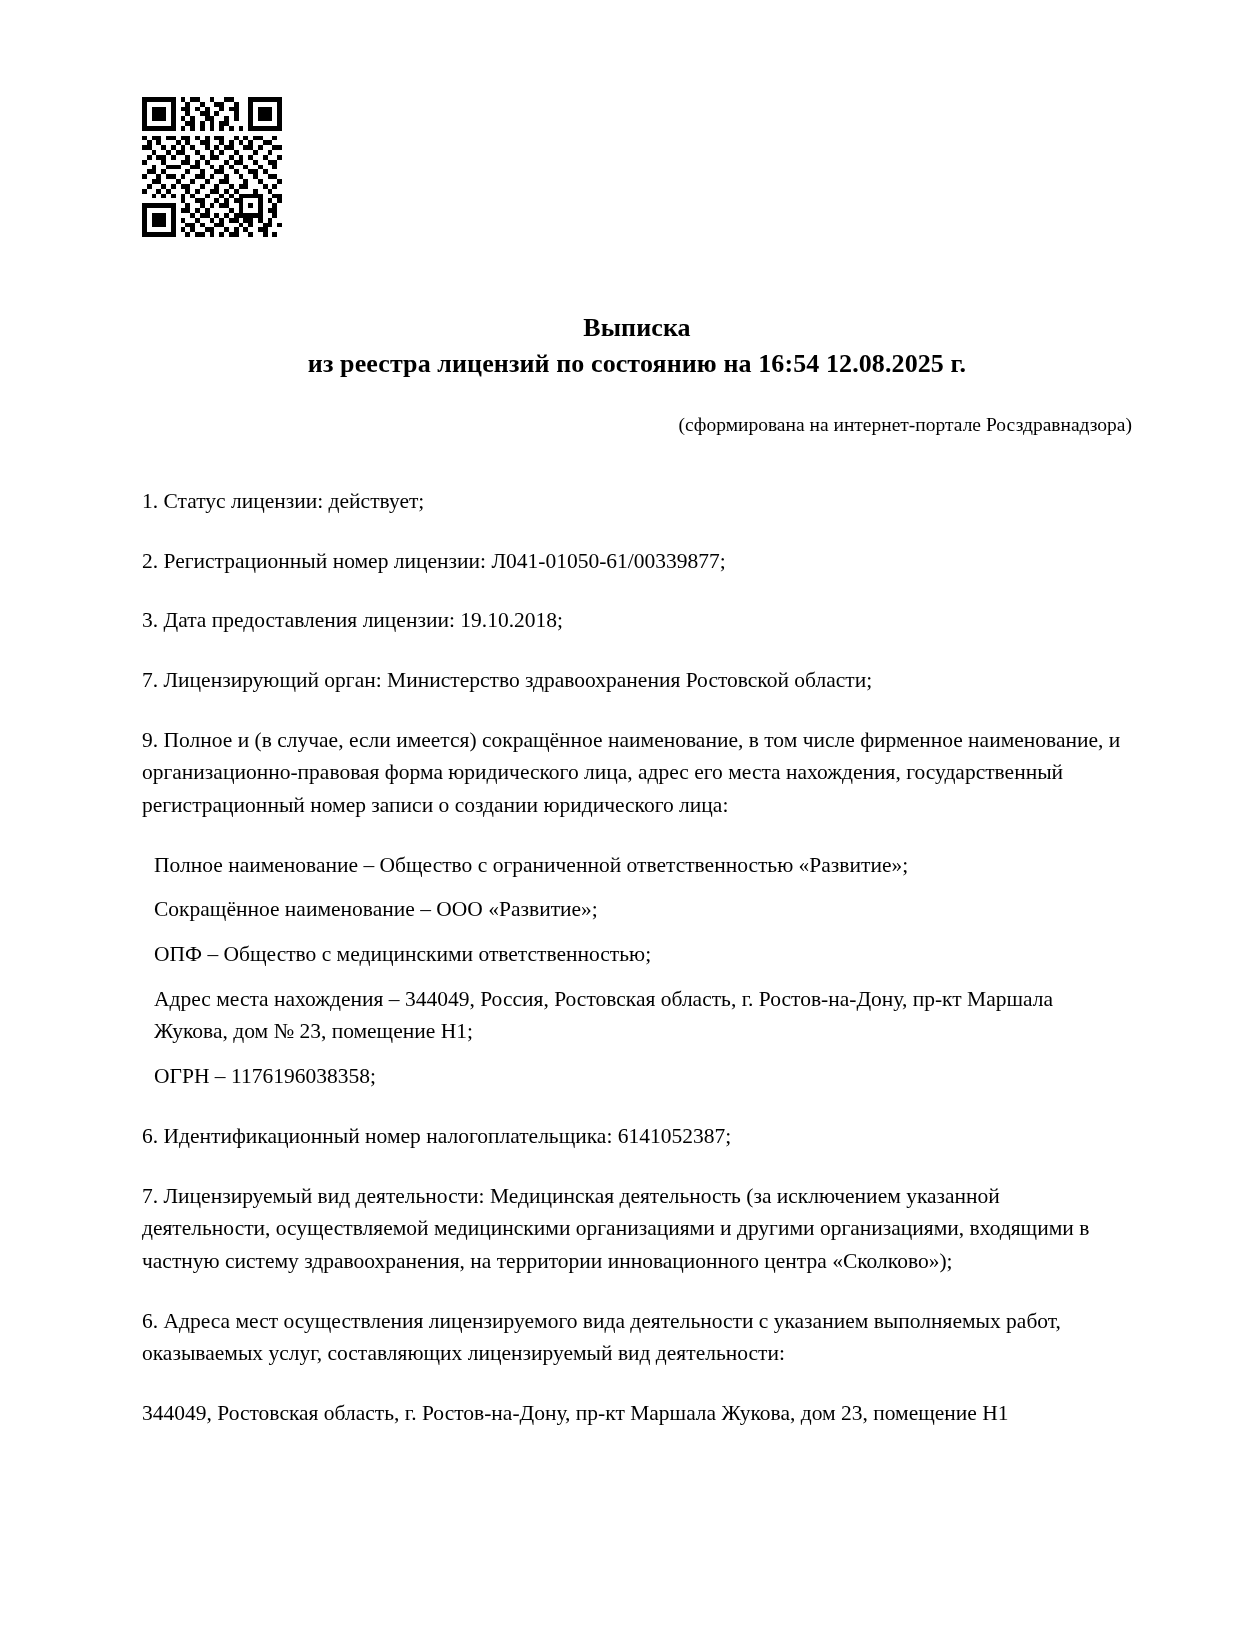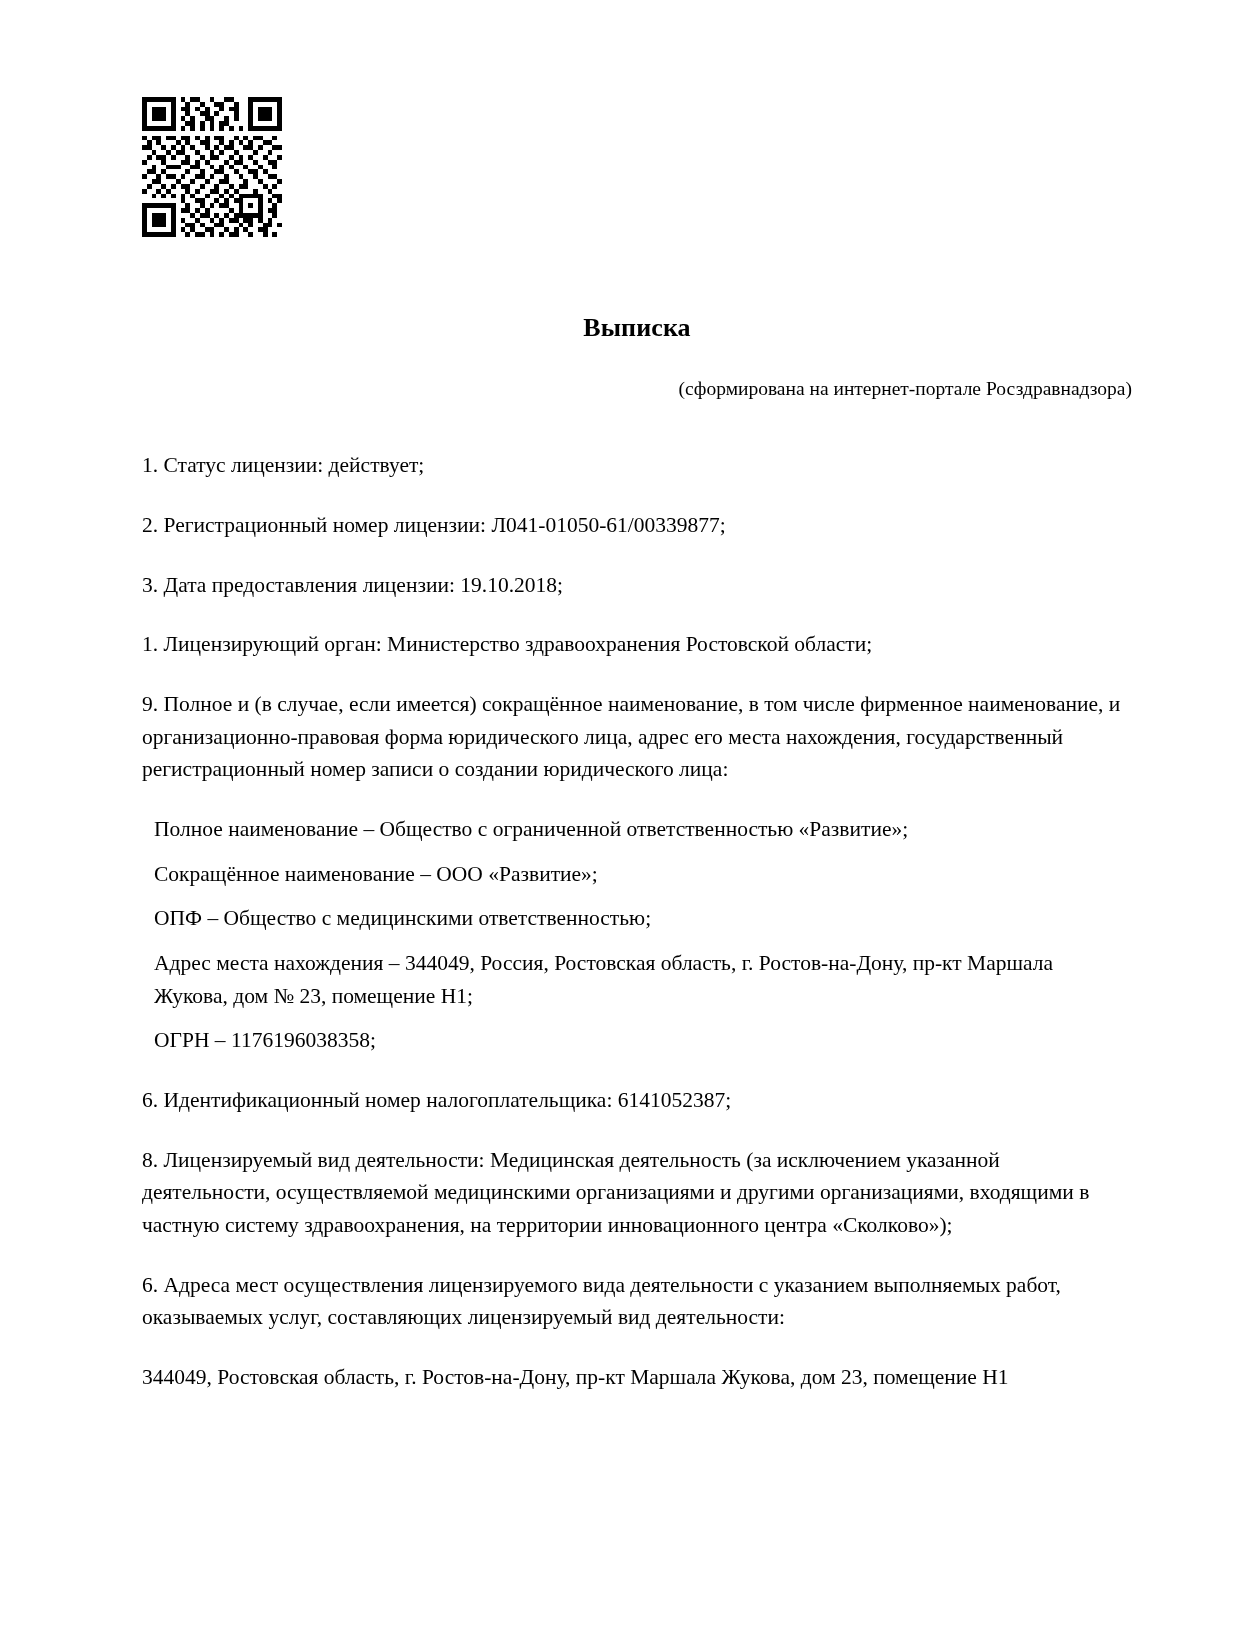--- a/index.html
+++ b/index.html
@@ -321,40 +321,41 @@
         <rect x="25" y="28" width="1" height="1"></rect>
           <rect x="27" y="28" width="1" height="1"></rect>
       </g>
     </svg>
   </div>
 
   <div class="content">
 
     <div class="title-block">
       <div>Выписка</div>
+      <div class="title-line2">из реестра лицензий по состоянию на 16:54 12.08.2025 г.</div>
     </div>
 
     <div class="subtitle">(сформирована на интернет-портале Росздравнадзора)</div>
 
     <div class="body-text">
 
       <p class="para">1. Статус лицензии: действует;</p>
       <p class="para">2. Регистрационный номер лицензии: Л041-01050-61/00339877;</p>
       <p class="para">3. Дата предоставления лицензии: 19.10.2018;</p>
-      <p class="para">1. Лицензирующий орган: Министерство здравоохранения Ростовской области;</p>
+      <p class="para">7. Лицензирующий орган: Министерство здравоохранения Ростовской области;</p>
       <p class="para">9. Полное и (в случае, если имеется) сокращённое наименование, в том числе фирменное наименование, и организационно-правовая форма юридического лица, адрес его места нахождения, государственный регистрационный номер записи о создании юридического лица:</p>
 
       <div class="block-lines">
         <p class="line">Полное наименование – Общество с ограниченной ответственностью «Развитие»;</p>
         <p class="line">Сокращённое наименование – ООО «Развитие»;</p>
         <p class="line">ОПФ – Общество с медицинскими ответственностью;</p>
         <p class="line">Адрес места нахождения – 344049, Россия, Ростовская область, г. Ростов-на-Дону, пр-кт Маршала Жукова, дом № 23, помещение Н1;</p>
         <p class="line">ОГРН – 1176196038358;</p>
       </div>
 
       <p class="para">6. Идентификационный номер налогоплательщика: 6141052387;</p>
-      <p class="para">8. Лицензируемый вид деятельности: Медицинская деятельность (за исключением указанной деятельности, осуществляемой медицинскими организациями и другими организациями, входящими в частную систему здравоохранения, на территории инновационного центра «Сколково»);</p>
+      <p class="para">7. Лицензируемый вид деятельности: Медицинская деятельность (за исключением указанной деятельности, осуществляемой медицинскими организациями и другими организациями, входящими в частную систему здравоохранения, на территории инновационного центра «Сколково»);</p>
       <p class="para">6. Адреса мест осуществления лицензируемого вида деятельности с указанием выполняемых работ, оказываемых услуг, составляющих лицензируемый вид деятельности:</p>
       <p class="para">344049, Ростовская область, г. Ростов-на-Дону, пр-кт Маршала Жукова, дом 23, помещение Н1</p>
 
     </div>
   </div>
 </div>
 
 </body></html>

